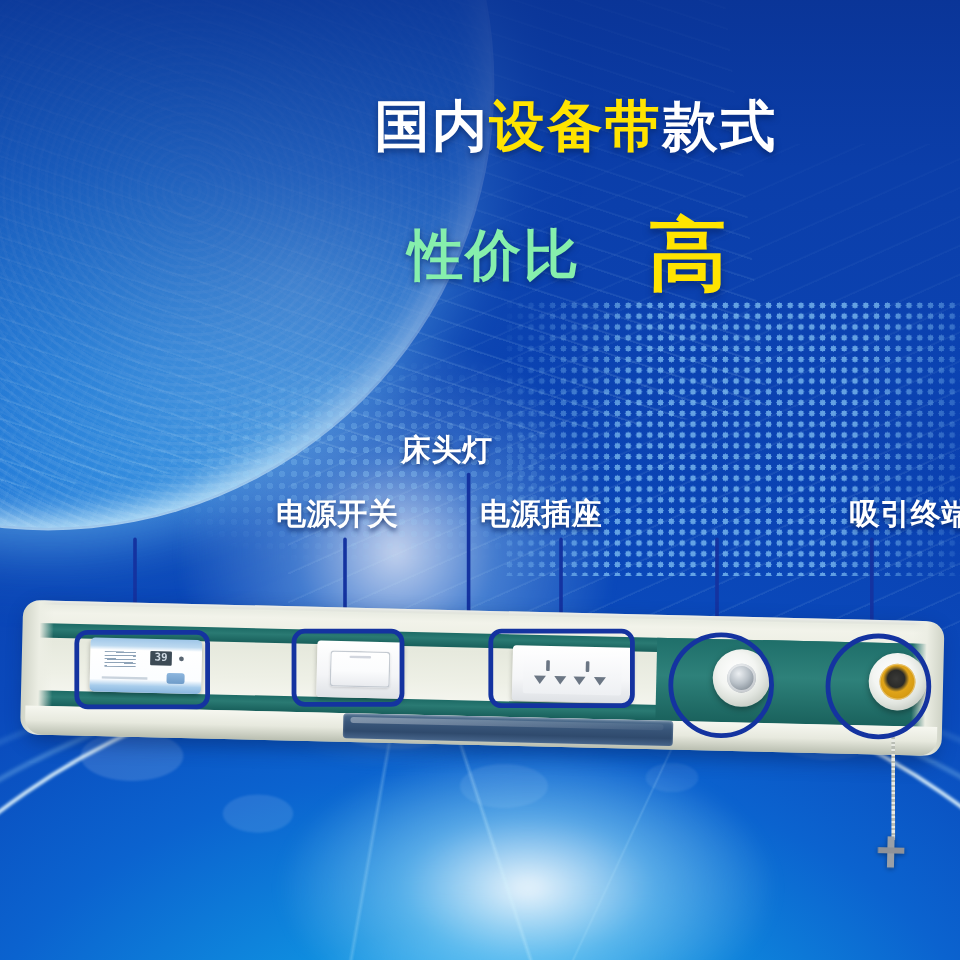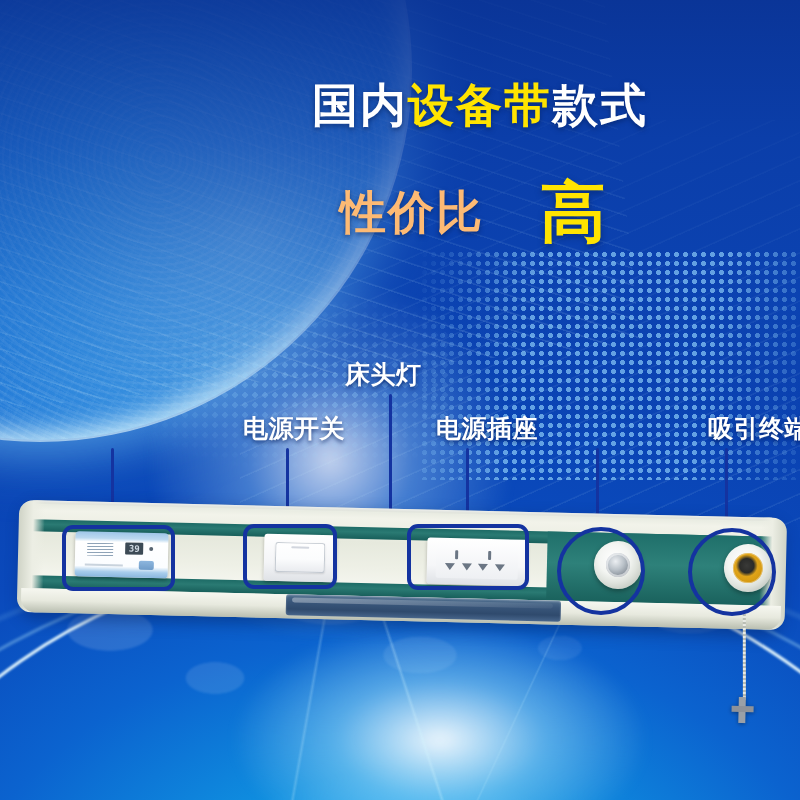--- a/index.html
+++ b/index.html
@@ -79,21 +79,21 @@
       linear-gradient(100deg, rgba(255,255,255,0) 39.7%, rgba(215,248,255,.45) 40%, rgba(255,255,255,0) 40.3%),
       linear-gradient(115deg, rgba(255,255,255,0) 64.8%, rgba(200,242,255,.35) 65%, rgba(255,255,255,0) 65.2%);}
 
   
   .headline{position:absolute;left:270px;top:82px;width:420px;text-align:center;
     font-weight:bold;font-size:46px;letter-spacing:2px;line-height:1;
     color:#ffffff;text-shadow:0 2px 5px rgba(3,28,85,.6);white-space:nowrap;}
   .hl-y{color:#ffe400;}
   .subline{position:absolute;left:340px;top:168px;width:420px;
     display:flex;align-items:center;gap:56px;}
-  .sub-w{font-weight:bold;font-size:46px;color:#fdba74;letter-spacing:2px;
+  .sub-w{font-weight:bold;font-size:46px;color:#86efac;letter-spacing:2px;
     text-shadow:0 2px 5px rgba(3,28,85,.6);}
   .sub-y{font-weight:bold;font-size:66px;color:#ffe400;letter-spacing:2px;
     text-shadow:0 3px 6px rgba(3,28,85,.55);}
 
   
   .clabel{position:absolute;font-weight:bold;font-size:25px;color:#fff;white-space:nowrap;
     text-shadow:0 2px 4px rgba(4,30,90,.75);letter-spacing:.5px;}
   .cline{position:absolute;width:3px;background:#1433a0;border-radius:2px;}
 
   
@@ -215,23 +215,23 @@
   <div class="arc arc1"></div>
   <div class="horizon-glow"></div>
   <div class="diag"></div>
 
   <div class="headline"><span>国内</span><span class="hl-y">设备带</span><span>款式</span></div>
   <div class="subline">
     <span class="sub-w">性价比</span>
     <span class="sub-y">高</span>
   </div>
 
-  <div class="clabel" style="left:243px;top:412px;">电源开关</div>
-  <div class="clabel" style="left:334px;top:358px;margin-left:11px;">床头灯</div>
-  <div class="clabel" style="left:400px;top:412px;margin-left:36px;">电源插座</div>
+  <div class="clabel" style="left:230px;top:412px;">电源开关</div>
+  <div class="clabel" style="left:334px;top:358px;">床头灯</div>
+  <div class="clabel" style="left:400px;top:412px;">电源插座</div>
   <div class="clabel" style="left:708px;top:412px;">吸引终端</div>
 
   <div class="cline" style="left:111px;top:448px;height:80px;"></div>
   <div class="cline" style="left:286px;top:448px;height:84px;"></div>
   <div class="cline" style="left:389px;top:394px;height:212px;"></div>
   <div class="cline" style="left:466px;top:448px;height:86px;"></div>
   <div class="cline" style="left:596px;top:448px;height:88px;"></div>
   <div class="cline" style="left:725px;top:448px;height:88px;"></div>
 
   <div id="panel">

